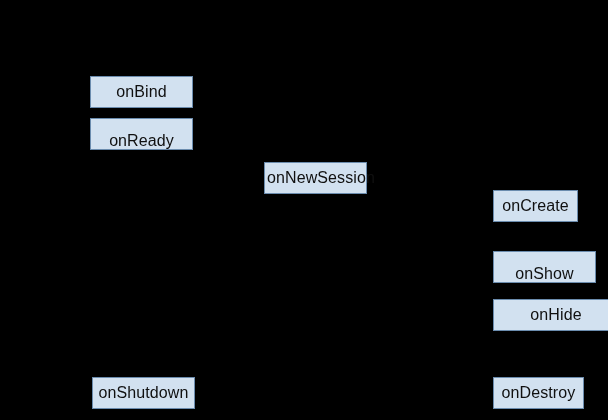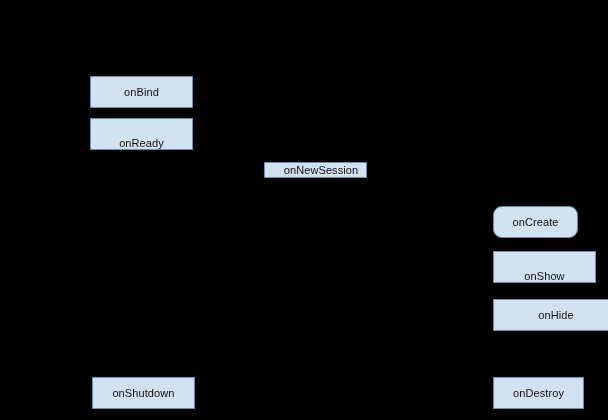--- a/index.html
+++ b/index.html
@@ -17,21 +17,21 @@
   }
   .node {
     position: absolute;
     box-sizing: border-box;
     background: #d2e1f0;
     border: 1px solid #6b8cae;
     display: flex;
     align-items: center;
     justify-content: center;
     color: #101010;
-    font-size: 11px;
+    font-size: 16px;
     line-height: 1;
     letter-spacing: 0.1px;
     white-space: nowrap;
     user-select: none;
   }
   .node-label {
     display: block;
     pointer-events: none;
   }
 </style>
@@ -41,25 +41,25 @@
 <div id="canvas">
 
   <div class="node" style="left:90px; top:76px; width:103px; height:32px;">
     <span class="node-label">onBind</span>
   </div>
 
   <div class="node" style="left:90px; top:118px; width:103px; height:32px;align-items:flex-end;">
     <span class="node-label">onReady</span>
   </div>
 
-  <div class="node" style="left:264px; top:162px; width:103px; height:16px;padding-left:11px;">
+  <div class="node" style="left:264px; top:162px; width:103px; height:32px;padding-left:11px;">
     <span class="node-label">onNewSession</span>
   </div>
 
-  <div class="node" style="left:493px; top:206px; width:85px; height:32px;border-radius:9px;">
+  <div class="node" style="left:493px; top:190px; width:85px; height:32px;">
     <span class="node-label">onCreate</span>
   </div>
 
   <div class="node" style="left:493px; top:251px; width:103px; height:32px;align-items:flex-end;">
     <span class="node-label">onShow</span>
   </div>
 
   <div class="node" style="left:493px; top:299px; width:126px; height:32px;align-items:center;">
     <span class="node-label">onHide</span>
   </div>

